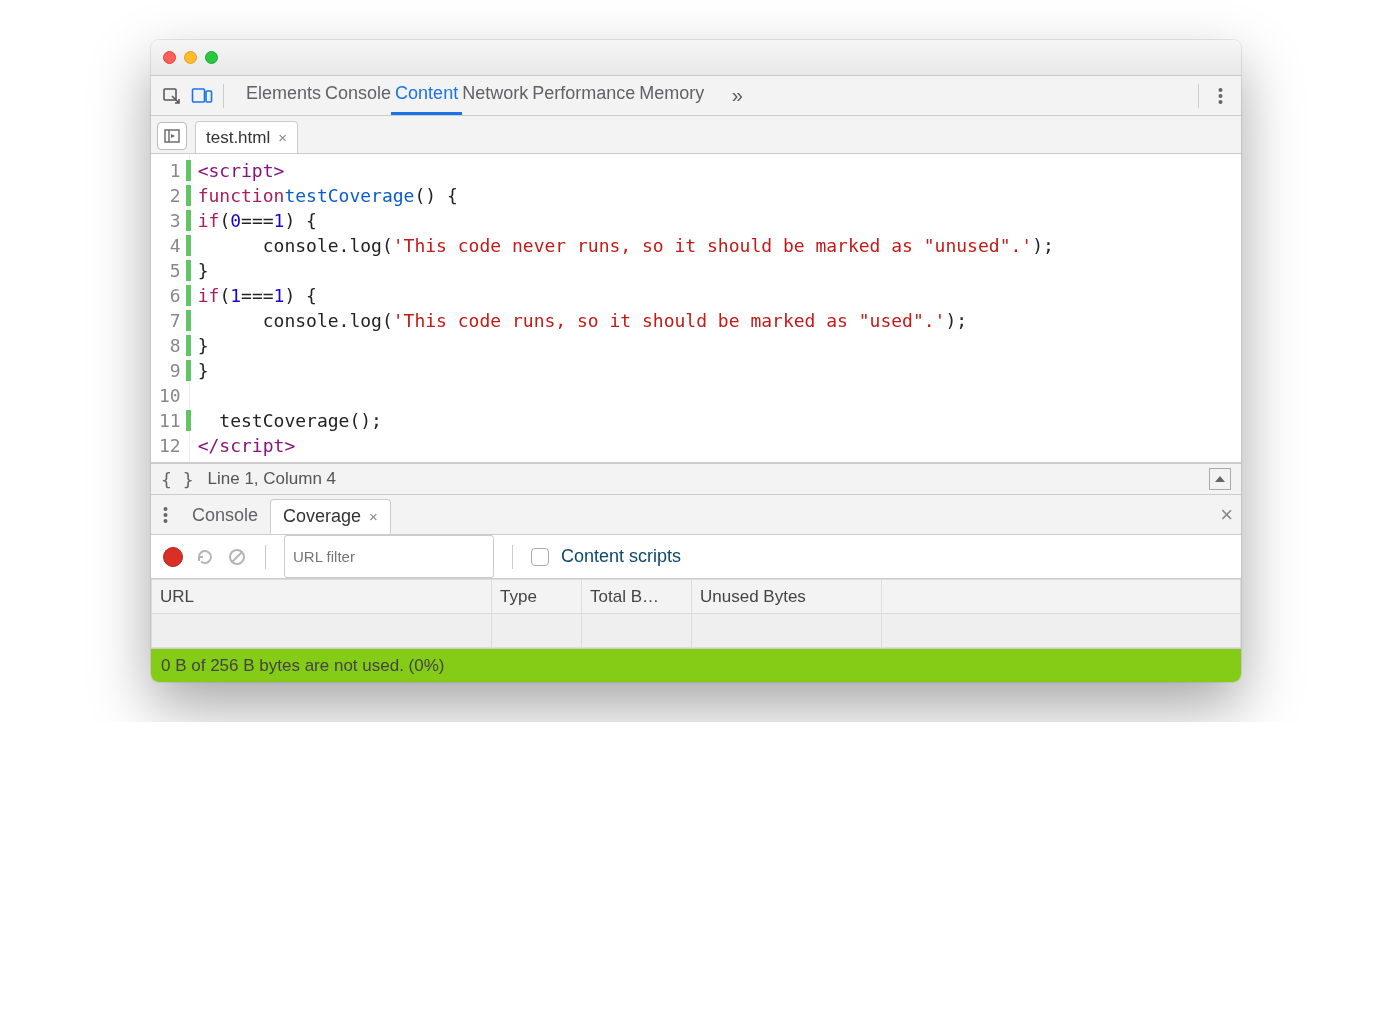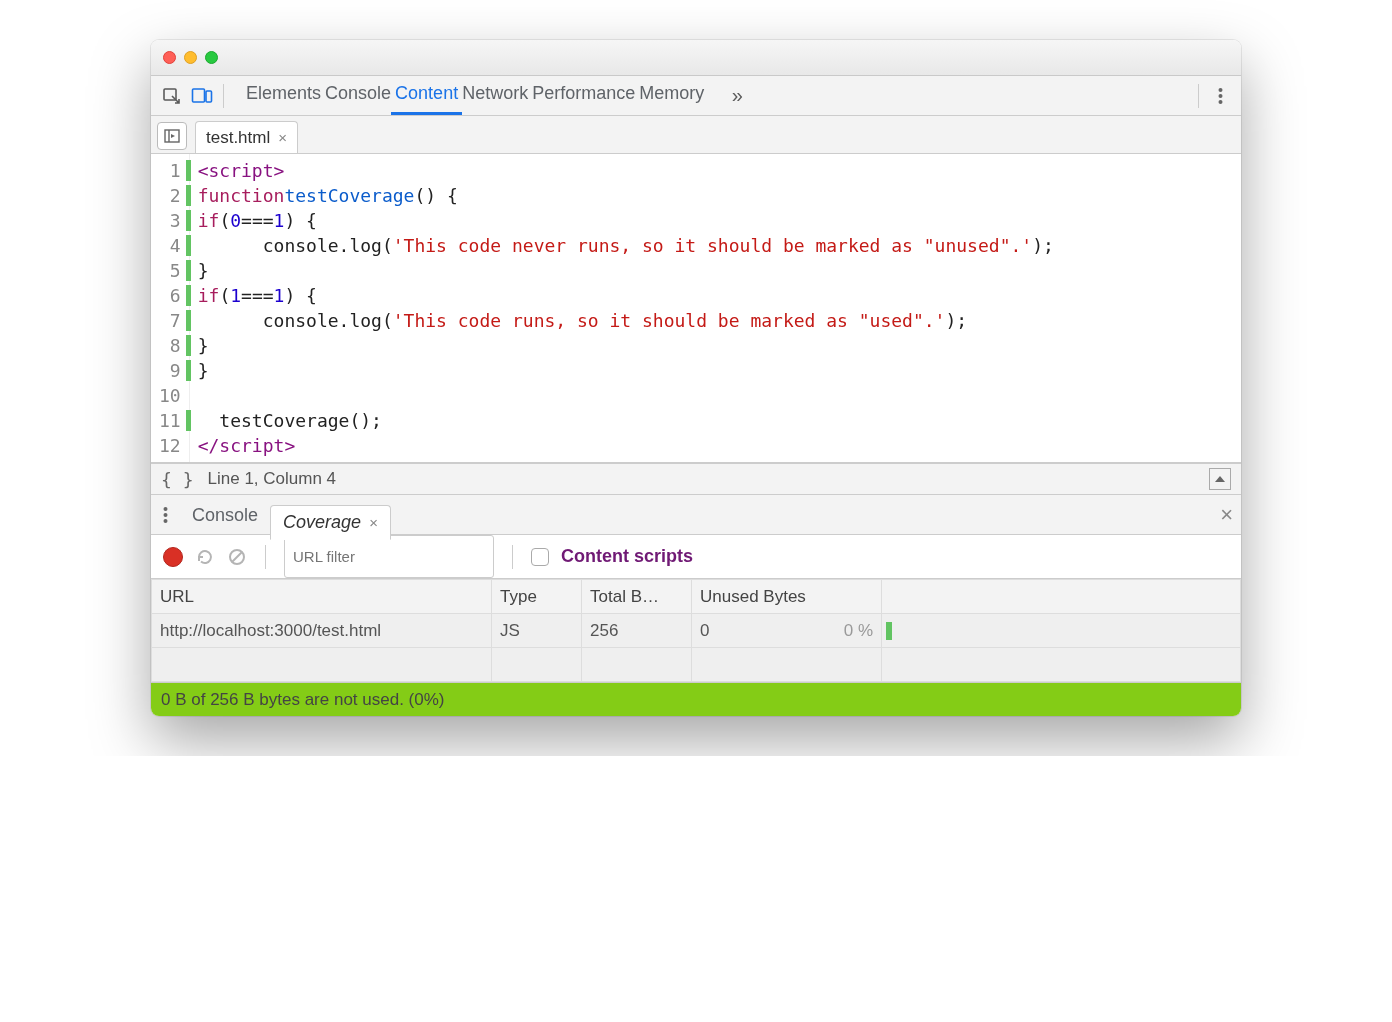--- a/index.html
+++ b/index.html
@@ -117,39 +117,39 @@
     height:40px; background:#f3f3f3; border-bottom:1px solid #ccc;
     display:flex; align-items:center; padding:0 8px; gap:8px;
   }
   .dots-vert { font-size:20px; color:#555; padding:0 4px; cursor:pointer;}
   .drawer-tab {
     padding:6px 12px; font-size:18px; color:#5f6368; cursor:pointer;
     display:flex; align-items:center; gap:8px;
   }
   .drawer-tab.active {
     background:#fff; border:1px solid #ccc; border-bottom-color:#fff;
-    border-radius:4px 4px 0 0; color:#333; position:relative; top:8px;font-style:italic;
+    border-radius:4px 4px 0 0; color:#333; position:relative; top:2px;
   }
   .drawer-head .right {margin-left:auto;}
   
   .cov-toolbar {
     height:44px; border-bottom:1px solid #ccc; background:#fff;
     display:flex; align-items:center; gap:12px; padding:0 12px;
   }
   .rec-btn {
     width:20px; height:20px; border-radius:50%; background:#d93025;
     border:1px solid #b3261e;
   }
   .gray-icon { color:#999;}
   .url-filter {
     width:210px; height:43px; border:1px solid #ccc; border-radius:3px;
     padding:6px 8px; font-size:15px; color:#555;
   }
   .chkbox { width:18px; height:18px; border:1px solid #aaa; border-radius:4px;}
-  .cov-label { font-size:18px; color:#701a75;font-weight:bold;}
+  .cov-label { font-size:18px; color:#0c4a6e;}
   
   table.cov {
     width:100%; border-collapse:collapse; font-size:17px;
   }
   table.cov th, table.cov td {
     border:1px solid #ddd; padding:6px 8px; text-align:left; height:34px;
   }
   table.cov th { background:#f3f3f3; color:#444; font-weight:normal;}
   table.cov td { background:#efefef; color:#555;}
   .tr2 td { background:#fff;}
@@ -301,34 +301,20 @@
     <thead>
         <tr id="cov-head">
           <th style="width: 340px;">URL</th>
           <th style="width: 90px;">Type</th>
           <th style="width: 110px;">Total B…</th>
           <th style="width: 190px;">Unused Bytes</th>
           <th></th>
         </tr>
       </thead>
     <tbody>
-      <tr>
-        <td style="width:340px">http://localhost:3000/test.html</td>
-        <td style="width:90px">JS</td>
-        <td style="width:110px" class="num-r">256</td>
-        <td style="width:190px">
-          <div style="display:flex;justify-content:space-between;">
-            <span>0</span>
-            <span style="color:#999">0 %</span>
-          </div>
-        </td>
-        <td class="bar-cell">
-            <div class="bar"></div>
-          </td>
-      </tr>
       <tr class="tr2">
         <td></td>
           <td></td>
           <td></td>
           <td></td>
           <td></td>
       </tr>
     </tbody>
   </table>
 

